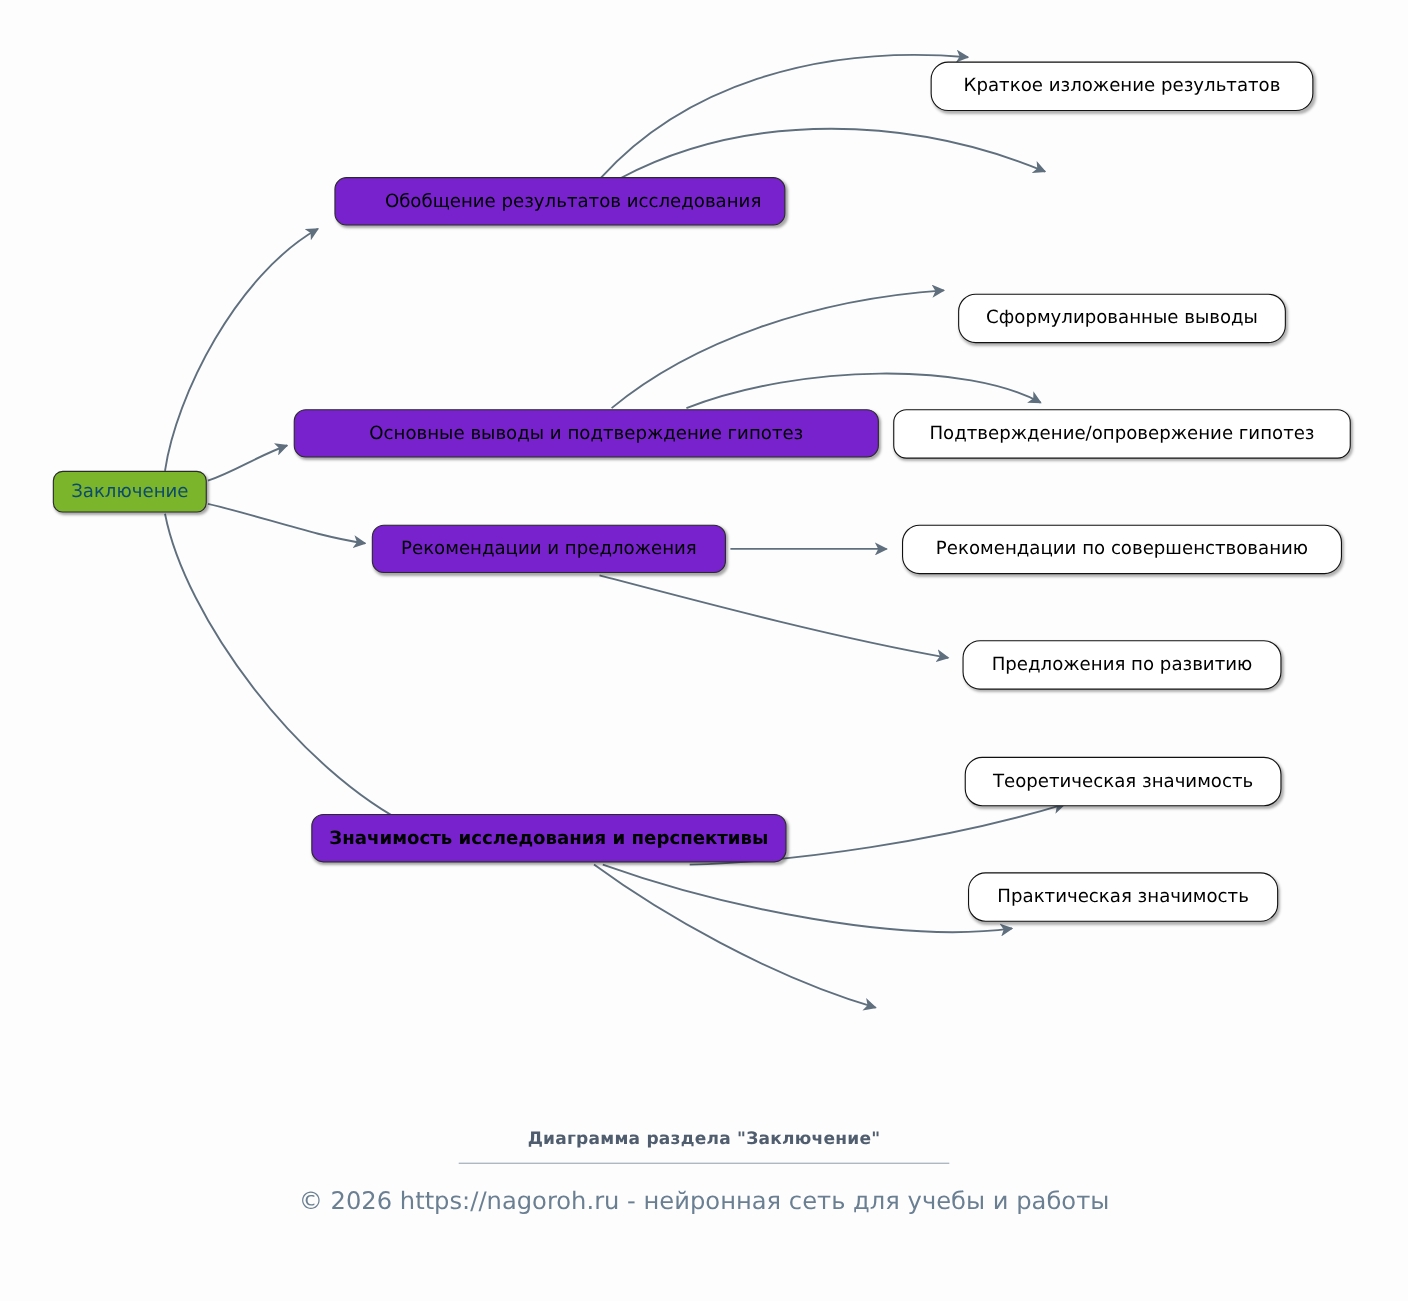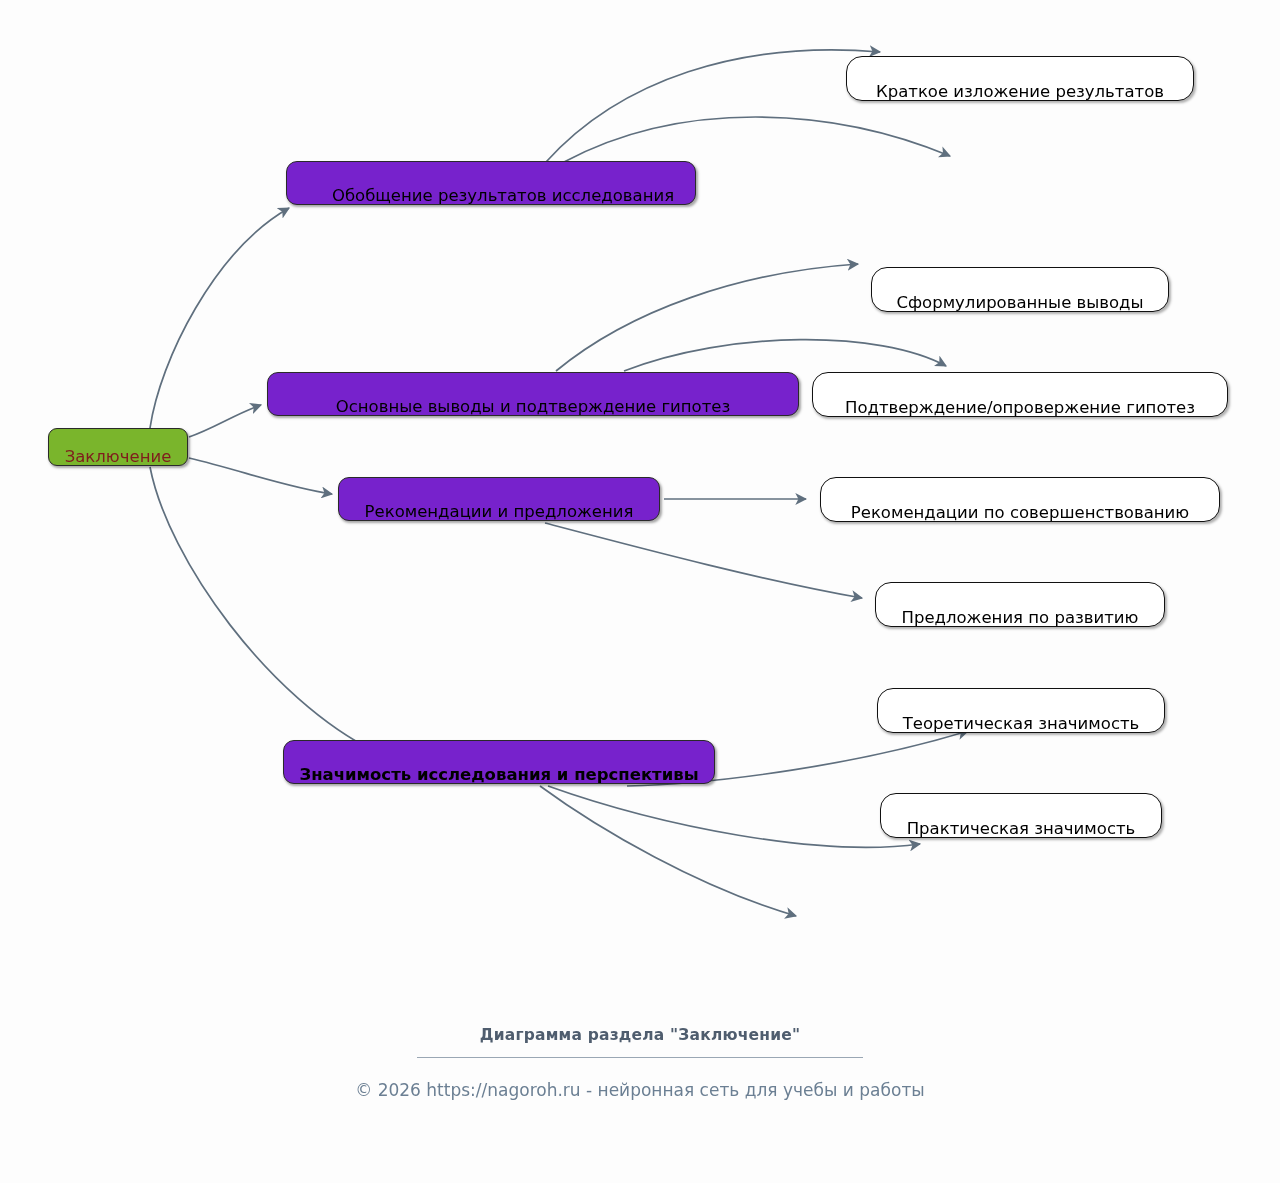--- a/index.html
+++ b/index.html
@@ -29,21 +29,21 @@
     top: 0;
     width: 1280px;
     height: 1183px;
     pointer-events: none;
   }
 
   .node {
     position: absolute;
     box-sizing: border-box;
     display: flex;
-    align-items: flex-end;
+    align-items: center;
     justify-content: center;
     white-space: nowrap;
     line-height: 1;
   }
 
   .node-label {
     display: block;
     white-space: nowrap;
   }
 
@@ -95,21 +95,21 @@
     letter-spacing: 0.2px;
   }
   #footer-rule {
     width: 446px;
     height: 0;
     border-top: 1.3px solid #9aa7b4;
     margin: 13px auto 0 auto;
   }
   #footer-copy {
     margin-top: 22px;
-    font-size: 17px;
+    font-size: 22px;
     color: #6b7f93;
   }
 </style>
 </head>
 <body style="background: rgb(253, 253, 253);">
 
 <div id="diagram-canvas">
 
   <svg id="edge-layer" viewBox="0 0 1280 1183" width="1280" height="1183" xmlns="http://www.w3.org/2000/svg">
     <defs>
@@ -136,45 +136,45 @@
 
       <path d="M 664 499 C 712 499 760 499 806 499"></path>
       <path d="M 545 523 C 640 548 760 580 862 598"></path>
 
       <path d="M 627 786 C 720 784 860 764 968 731"></path>
       <path d="M 548 786 C 660 826 820 858 920 844"></path>
       <path d="M 540 786 C 600 830 700 888 796 916"></path>
     </g>
   </svg>
 
-  <div class="node root" id="node-root" style="left: 48px; top: 428px; width: 140px; height: 38px; background: rgb(122, 181, 44); color: #7f1d1d;">
+  <div class="node root" id="node-root" style="left: 48px; top: 428px; width: 140px; height: 38px; background: rgb(122, 181, 44); color: #0c4a6e;">
     <span class="node-label">Заключение</span>
   </div>
 
-  <div class="node branch" id="node-branch-1" style="left: 286px; top: 161px; width: 410px; height: 44px; background: rgb(119, 34, 204); color: rgb(0, 0, 0); padding-left: 40px;">
+  <div class="node branch" id="node-branch-1" style="left: 304px; top: 161px; width: 410px; height: 44px; background: rgb(119, 34, 204); color: rgb(0, 0, 0); padding-left: 40px;">
     <span class="node-label">Обобщение результатов исследования</span>
   </div>
   <div class="node branch" id="node-branch-2" style="left: 267px; top: 372px; width: 532px; height: 44px; background: rgb(119, 34, 204); color: rgb(0, 0, 0);">
     <span class="node-label">Основные выводы и подтверждение гипотез</span>
   </div>
   <div class="node branch" id="node-branch-3" style="left: 338px; top: 477px; width: 322px; height: 44px; background: rgb(119, 34, 204); color: rgb(0, 0, 0);">
     <span class="node-label">Рекомендации и предложения</span>
   </div>
   <div class="node branch" id="node-branch-4" style="left: 283px; top: 740px; width: 432px; height: 44px; background: rgb(119, 34, 204); color: rgb(0, 0, 0); font-weight: bold;">
     <span class="node-label">Значимость исследования и перспективы</span>
   </div>
 
   <div class="node leaf" id="node-leaf-1-1" style="left: 846px; top: 56px; width: 348px; height: 45px;">
     <span class="node-label">Краткое изложение результатов</span>
   </div>
 
   <div class="node leaf" id="node-leaf-2-1" style="left: 871px; top: 267px; width: 298px; height: 45px;">
     <span class="node-label">Сформулированные выводы</span>
   </div>
-  <div class="node leaf" id="node-leaf-2-2" style="left: 812px; top: 372px; width: 416px; height: 45px;">
+  <div class="node leaf" id="node-leaf-2-2" style="left: 812px; top: 372px; width: 416px; height: 45px; border-radius: 12px;">
     <span class="node-label">Подтверждение/опровержение гипотез</span>
   </div>
 
   <div class="node leaf" id="node-leaf-3-1" style="left: 820px; top: 477px; width: 400px; height: 45px;">
     <span class="node-label">Рекомендации по совершенствованию</span>
   </div>
   <div class="node leaf" id="node-leaf-3-2" style="left: 875px; top: 582px; width: 290px; height: 45px;">
     <span class="node-label">Предложения по развитию</span>
   </div>
 

